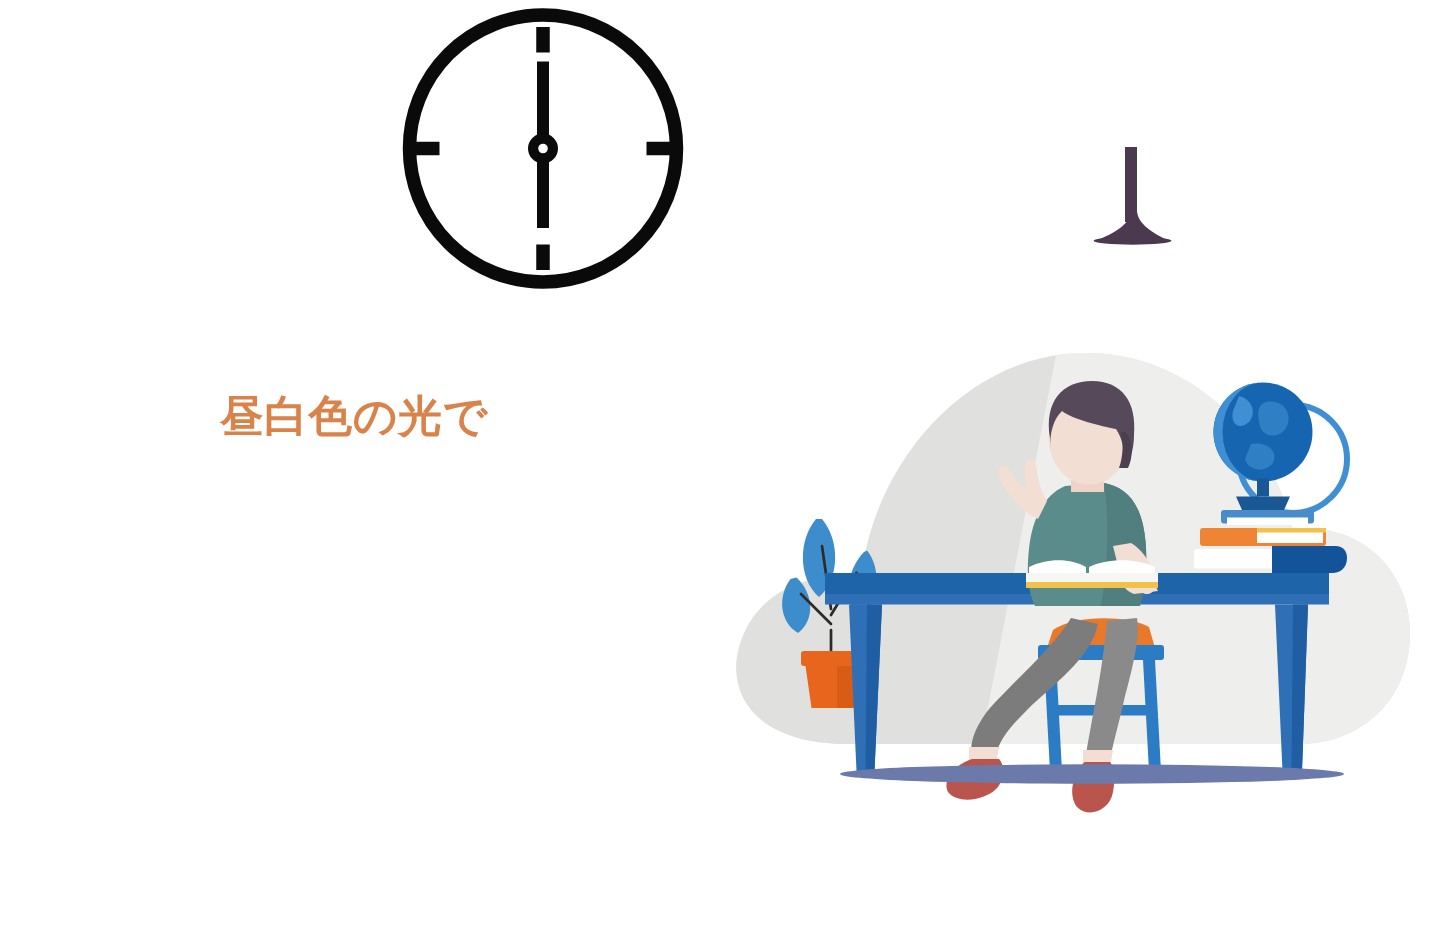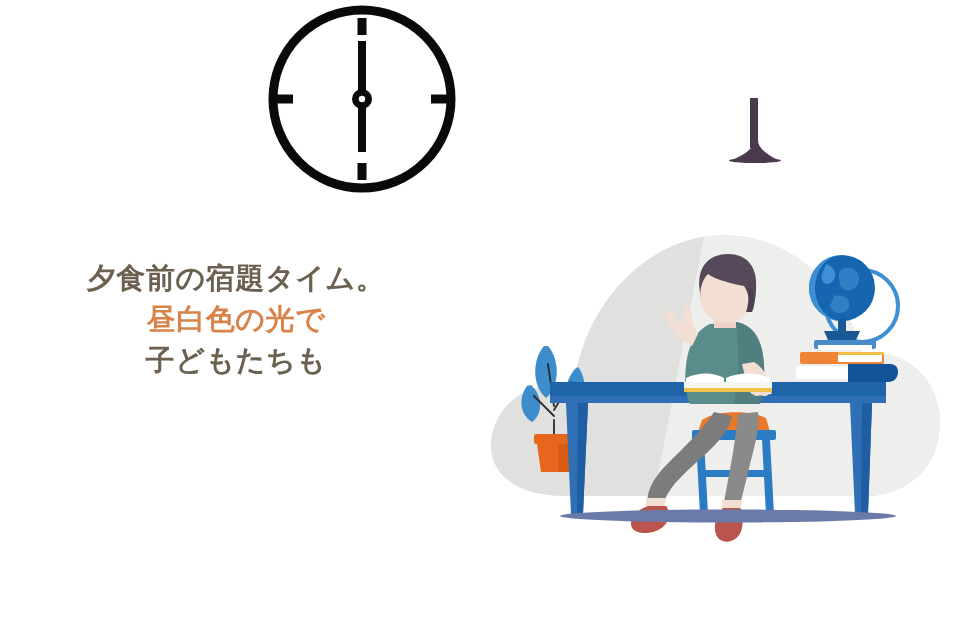--- a/index.html
+++ b/index.html
@@ -98,27 +98,21 @@
       <g>
         <rect x="50" y="0" width="8" height="50" fill="#4b3a4f"></rect>
         <path d="M54 42 C54 50 46 56 32 62 L78 62 C66 56 58 50 58 42 Z" fill="#4b3a4f"></path>
         <ellipse cx="55" cy="62.5" rx="26" ry="2.6" fill="#4b3a4f"></ellipse>
       </g>
     </svg>
   </div>
 
   <div id="caption">
     <span class="cline">
-      <span class="tx-brown">夕食前の宿題タイム。</span>
-    </span>
-    <span class="cline">
       <span class="tx-orange">昼白色の光で</span>
-    </span>
-    <span class="cline">
-      <span class="tx-brown">子どもたちも</span>
     </span>
   </div>
 
   <div id="illus-wrap">
     <svg width="490" height="372" viewBox="0 0 490 372">
 
       <defs>
         <clipPath id="cloudClip">
           <path d="M95 300
                    C 30 300 10 262 26 226

